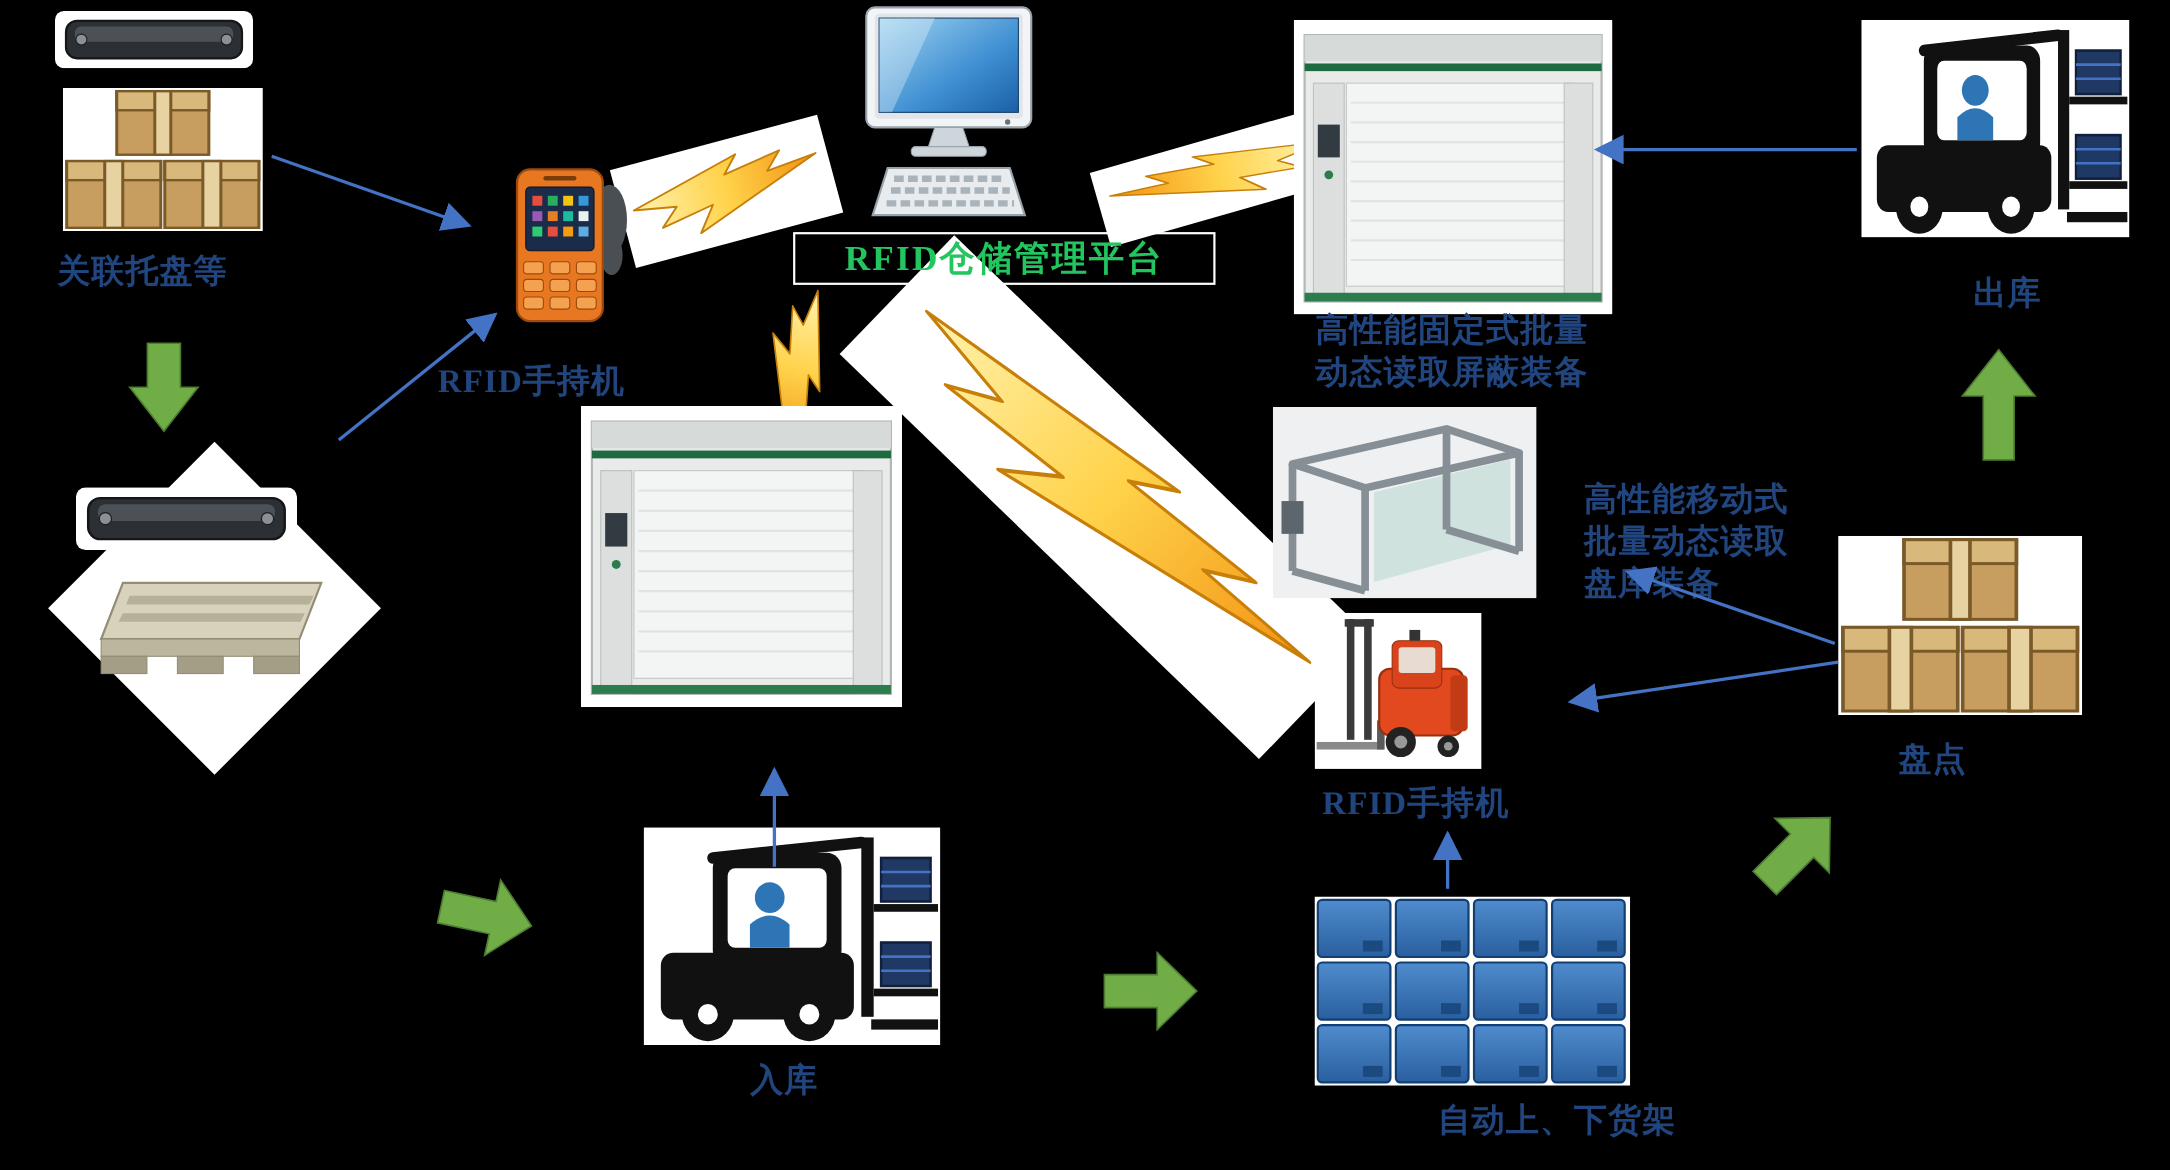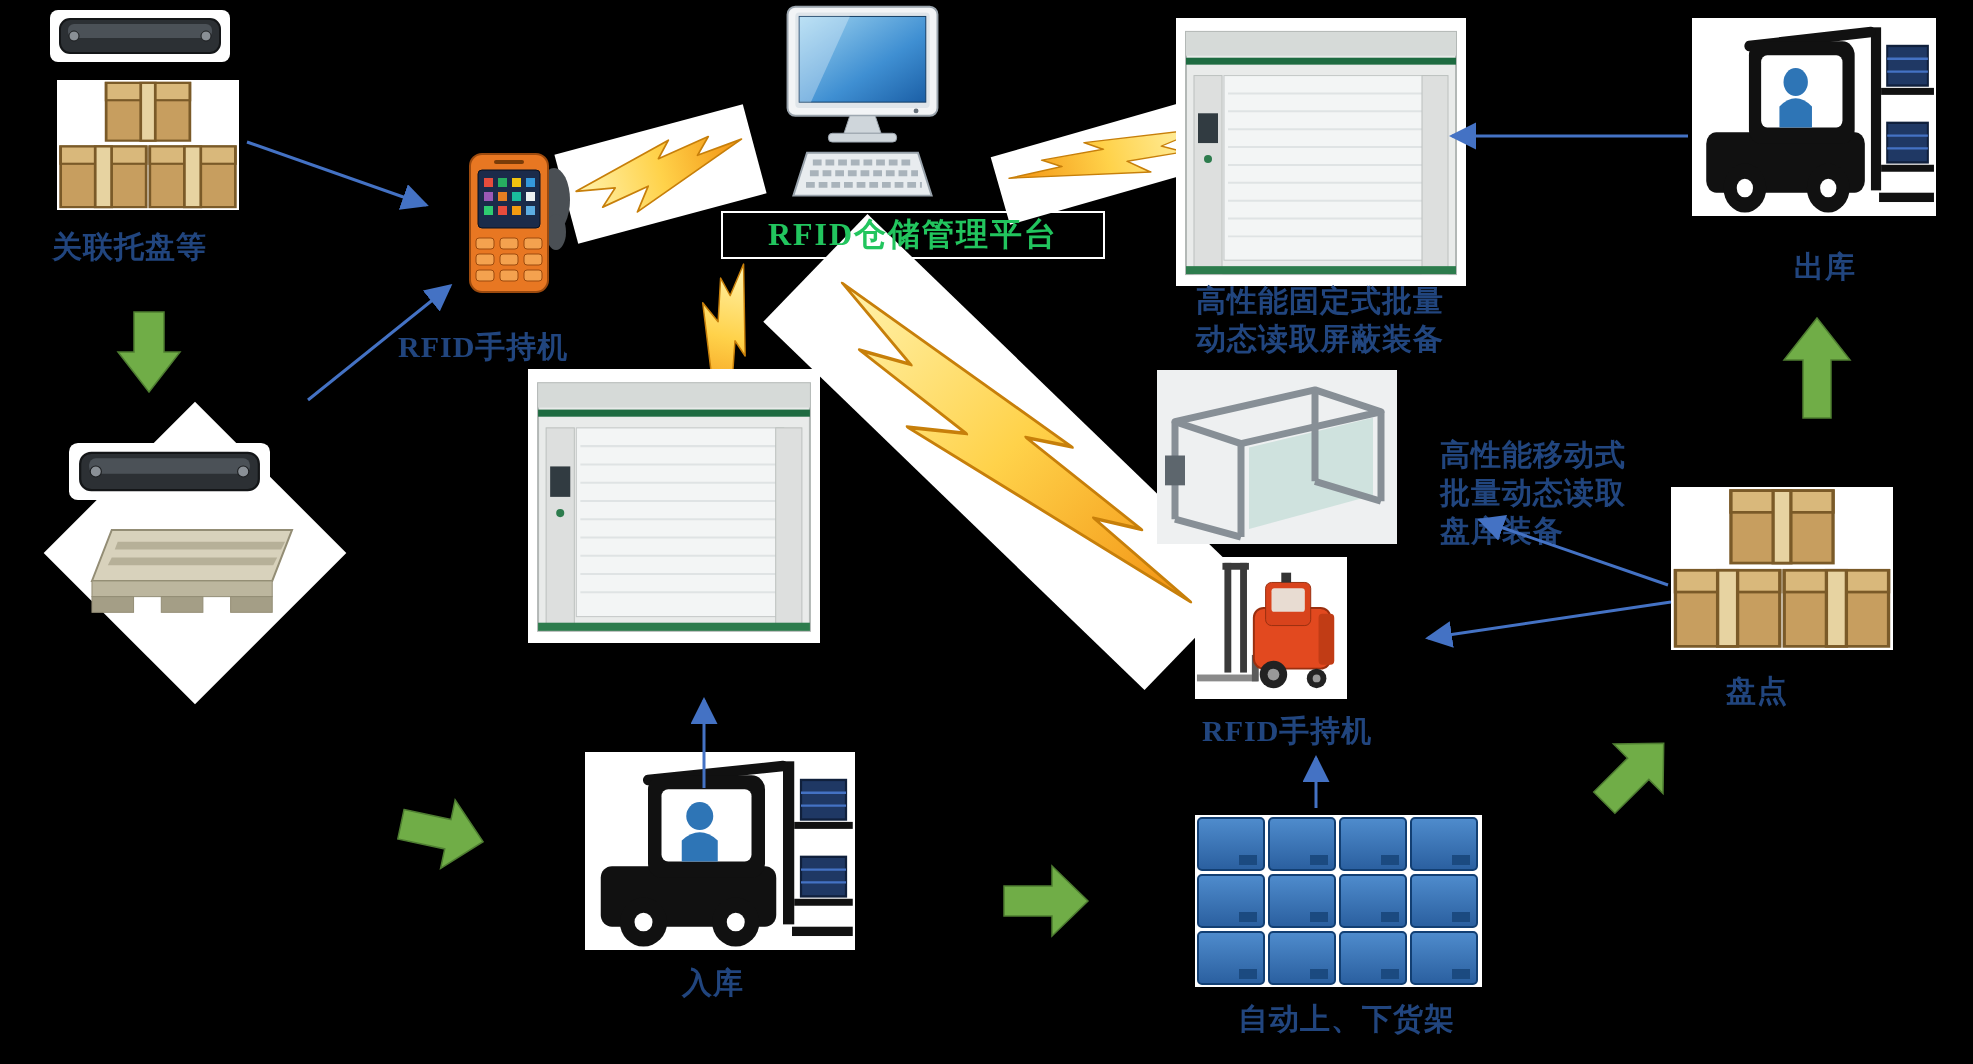--- a/index.html
+++ b/index.html
@@ -325,21 +325,21 @@
   <div class="label" style="left:52px;top:228px;">关联托盘等</div>
   <div class="label" style="left:398px;top:328px;">RFID手持机</div>
   <div class="label" style="left:1196px;top:282px;">高性能固定式批量
 动态读取屏蔽装备</div>
   <div class="label" style="left:1794px;top:248px;">出库</div>
   <div class="label" style="left:682px;top:964px;">入库</div>
   <div class="label" style="left:1440px;top:404px;margin-top:32px;">高性能移动式
 批量动态读取
 盘库装备</div>
   <div class="label" style="left:1202px;top:712px;">RFID手持机</div>
-  <div class="label" style="left:1238px;top:1000px;text-align:right;">自动上、下货架</div>
+  <div class="label" style="left:1307px;top:1000px;text-align:right;">自动上、下货架</div>
   <div class="label" style="left:1726px;top:672px;">盘点</div>
 
   <svg class="overlay" width="1973" height="1064" viewBox="0 0 1973 1064">
     <defs>
       <marker id="arrowBlue" markerWidth="10" markerHeight="10" refX="8" refY="4.5" orient="auto">
         <path d="M0,0 L9,4.5 L0,9 Z" fill="#4472C4"></path>
       </marker>
     </defs>
 
     <g fill="#70AD47" stroke="#4e7d31" stroke-width="1.5">

